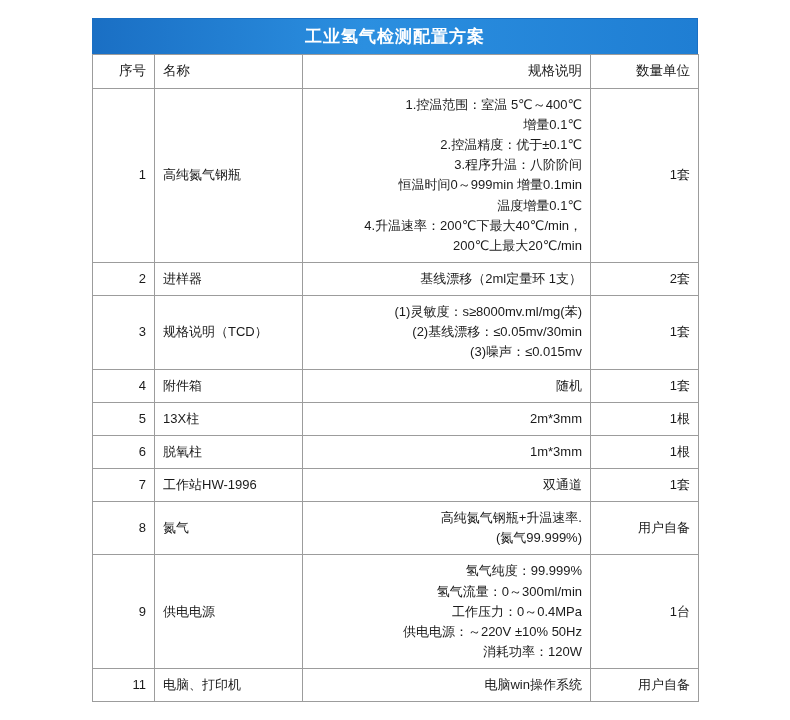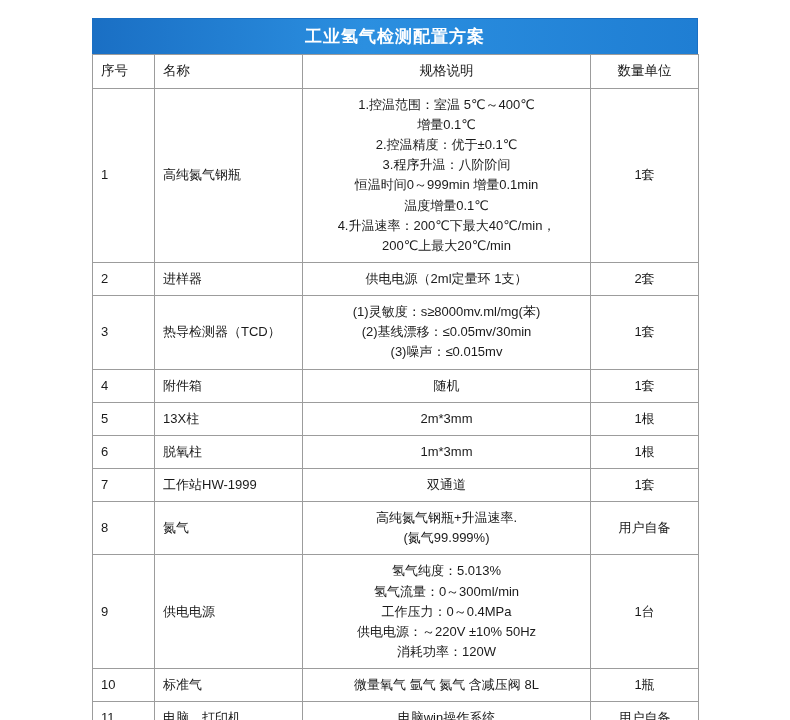--- a/index.html
+++ b/index.html
@@ -46,24 +46,24 @@
     padding: 6px 8px;
     vertical-align: middle;
     box-sizing: border-box;
     line-height: 1.55;
     font-weight: normal;
   }
   thead td {
     height: 30px;
     font-size: 13.5px;
   }
-  .c-seq   { width: 62px;  text-align: left; }
+  .c-seq   { width: 62px;  text-align: right; }
   .c-name  { width: 148px; text-align: left; }
-  .c-spec  { width: 288px; text-align: center; }
-  .c-qty   { width: 108px; text-align: center; }
+  .c-spec  { width: 288px; text-align: right; }
+  .c-qty   { width: 108px; text-align: right; }
   .spec-lines { white-space: pre-line; margin-top: 31px; }
 </style>
 </head>
 <body>
 
 <div class="page">
 
   <div class="title-bar">工业氢气检测配置方案</div>
 
   <table class="spec">
@@ -85,26 +85,26 @@
 3.程序升温：八阶阶间
 恒温时间0～999min 增量0.1min
 温度增量0.1℃
 4.升温速率：200℃下最大40℃/min，
 200℃上最大20℃/min</td>
         <td class="c-qty">1套</td>
       </tr>
       <tr>
         <td class="c-seq">2</td>
         <td class="c-name">进样器</td>
-        <td class="c-spec spec-lines">供电电源（2ml定量环 1支）</td>
+        <td class="c-spec spec-lines">基线漂移（2ml定量环 1支）</td>
         <td class="c-qty">2套</td>
       </tr>
       <tr>
         <td class="c-seq">3</td>
-        <td class="c-name">热导检测器（TCD）</td>
+        <td class="c-name">规格说明（TCD）</td>
         <td class="c-spec spec-lines">(1)灵敏度：s≥8000mv.ml/mg(苯)
 (2)基线漂移：≤0.05mv/30min
 (3)噪声：≤0.015mv</td>
         <td class="c-qty">1套</td>
       </tr>
       <tr>
         <td class="c-seq">4</td>
         <td class="c-name">附件箱</td>
         <td class="c-spec spec-lines">随机</td>
         <td class="c-qty">1套</td>
@@ -116,46 +116,40 @@
         <td class="c-qty">1根</td>
       </tr>
       <tr>
         <td class="c-seq">6</td>
         <td class="c-name">脱氧柱</td>
         <td class="c-spec spec-lines">1m*3mm</td>
         <td class="c-qty">1根</td>
       </tr>
       <tr>
         <td class="c-seq">7</td>
-        <td class="c-name">工作站HW-1999</td>
+        <td class="c-name">工作站HW-1996</td>
         <td class="c-spec spec-lines">双通道</td>
         <td class="c-qty">1套</td>
       </tr>
       <tr>
         <td class="c-seq">8</td>
         <td class="c-name">氮气</td>
         <td class="c-spec spec-lines">高纯氮气钢瓶+升温速率.
 (氮气99.999%)</td>
         <td class="c-qty">用户自备</td>
       </tr>
       <tr>
         <td class="c-seq">9</td>
         <td class="c-name">供电电源</td>
-        <td class="c-spec spec-lines">氢气纯度：5.013%
+        <td class="c-spec spec-lines">氢气纯度：99.999%
 氢气流量：0～300ml/min
 工作压力：0～0.4MPa
 供电电源：～220V ±10% 50Hz
 消耗功率：120W</td>
         <td class="c-qty">1台</td>
-      </tr>
-      <tr>
-        <td class="c-seq">10</td>
-        <td class="c-name">标准气</td>
-        <td class="c-spec spec-lines">微量氧气 氩气 氮气 含减压阀 8L</td>
-        <td class="c-qty">1瓶</td>
       </tr>
       <tr>
         <td class="c-seq">11</td>
         <td class="c-name">电脑、打印机</td>
         <td class="c-spec spec-lines">电脑win操作系统</td>
         <td class="c-qty">用户自备</td>
       </tr>
     </tbody>
   </table>
 

